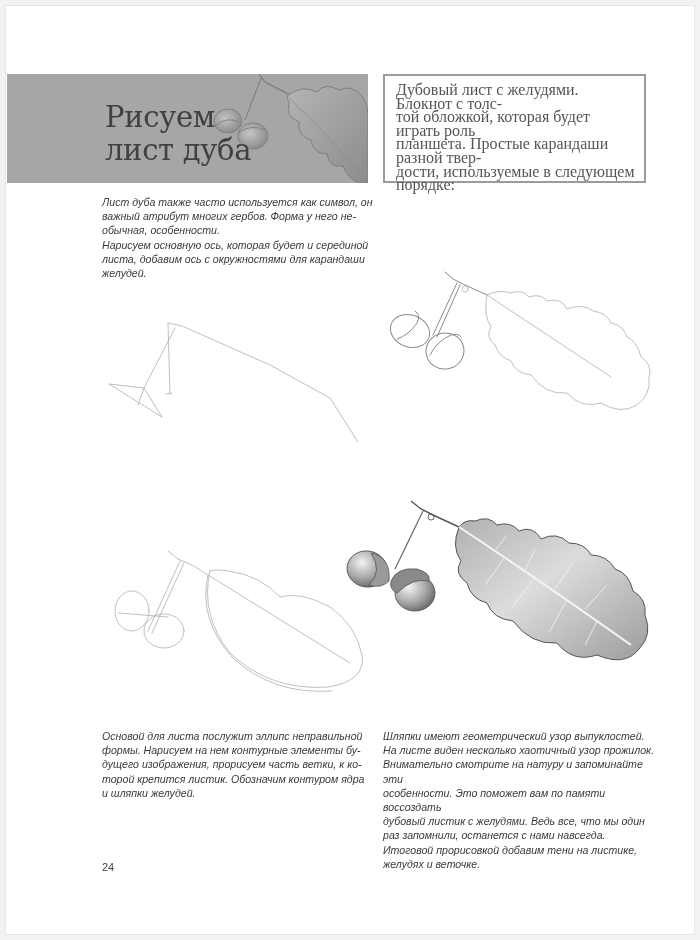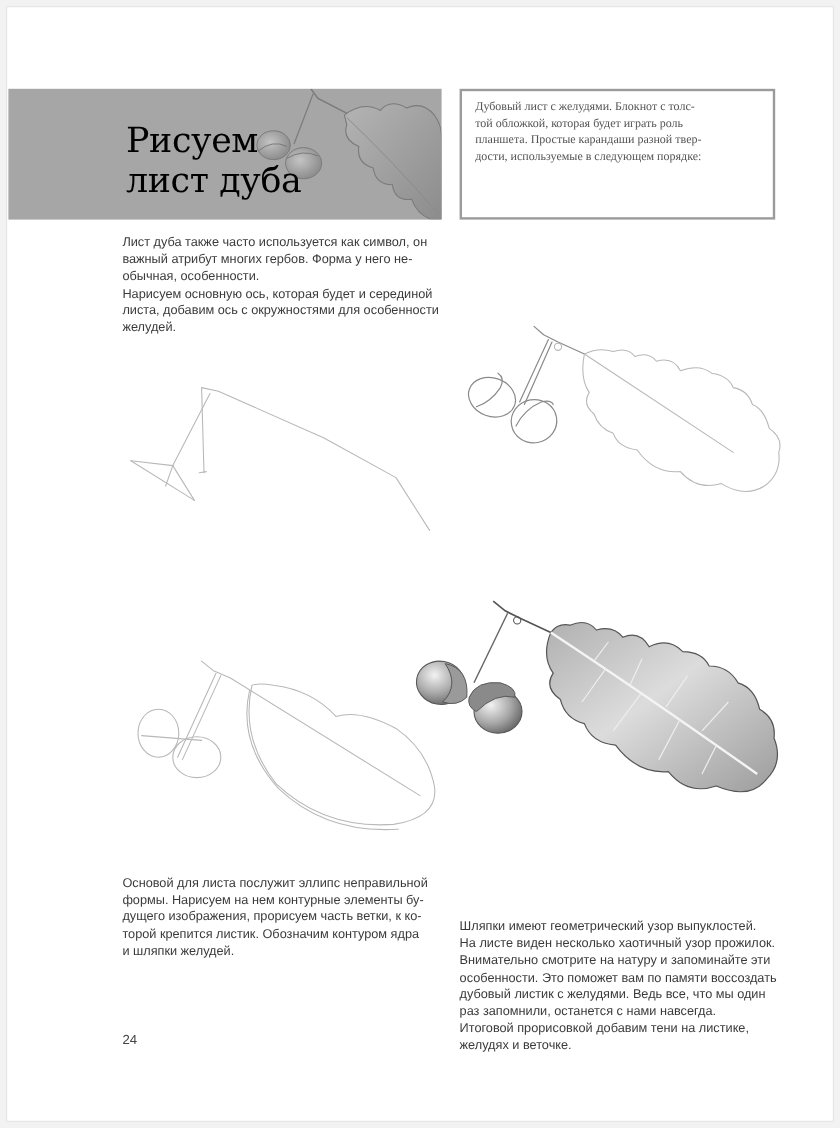--- a/index.html
+++ b/index.html
@@ -15,47 +15,47 @@
       box-shadow: inset 0 0 0 1px #e6e6e6;
     }
     .banner {
       position: absolute; left: 2px; top: 69px; width: 361px; height: 109px;
       background: #a6a6a6;
       overflow: hidden;
     }
     .banner-title {
       position: absolute; left: 98px; top: 27px;
       font-family: "DejaVu Serif", "Liberation Serif", serif;
-      font-size: 29px; line-height: 33px; color: #000000;
+      font-size: 29px; line-height: 33px; color: #404040;
       letter-spacing: -0.3px;
     }
     .banner svg { position: absolute; left: 0; top: 0; }
     .materials {
       position: absolute; left: 378px; top: 69px; width: 263px; height: 109px;
       border: 2px solid #9b9b9b; box-sizing: border-box; background: #fff;
     }
     .materials-header {
       height: 14px; background: #9b9b9b; color: #ffffff;
       font-family: "Liberation Serif", serif; font-size: 10px;
       text-align: center; line-height: 14px; letter-spacing: 0.3px;
     }
     .materials-body {
       padding: 7px 8px 0 11px;
-      font-family: "Liberation Serif", serif; font-size: 10px; line-height: 13.6px;
+      font-family: "Liberation Serif", serif; font-size: 16px; line-height: 13.6px;
       color: #555555;
     }
     .materials-body p { margin: 0; }
     .text-block {
       position: absolute; width: 272px;
       font-size: 10.6px; line-height: 14.2px; color: #3a3a3a;
     }
-    .text-block p { margin: 0; }
+    .text-block p { margin: 0; font-style: italic; }
     .intro { left: 97px; top: 190px; }
     .step2-caption { left: 97px; top: 724px; }
-    .step3-caption { left: 378px; top: 760px; width: 280px; }
+    .step3-caption { left: 378px; top: 724px; width: 280px; }
     .page-number {
       position: absolute; left: 97px; top: 856px;
       font-size: 11px; font-weight: normal; color: #444;
     }
     .sketch { position: absolute; }
     .sk { fill: none; stroke: #b8b8b8; stroke-width: 0.9; stroke-linecap: round; stroke-linejoin: round; }
     .sk-dark { fill: none; stroke: #8a8a8a; stroke-width: 1; stroke-linecap: round; stroke-linejoin: round; }
   </style>
 </head>
 <body>
@@ -99,21 +99,21 @@
       <p>планшета. Простые карандаши разной твер-</p>
       <p>дости, используемые в следующем порядке:</p>
     </div>
   </div>
 
   <div class="text-block intro">
     <p>Лист дуба также часто используется как символ, он</p>
     <p>важный атрибут многих гербов. Форма у него не-</p>
     <p>обычная, особенности.</p>
     <p>Нарисуем основную ось, которая будет и серединой</p>
-    <p>листа, добавим ось с окружностями для особенности</p>
+    <p>листа, добавим ось с окружностями для карандаши</p>
     <p>желудей.</p>
   </div>
 
   <svg class="sketch" style="left:85px; top:305px;" width="280" height="150">
     <path class="sk" d="M78 13 L92 16 L180 55 L240 88 L268 132"></path>
     <path class="sk" d="M78 13 L80 84"></path>
     <path class="sk" d="M76 84 L82 83"></path>
     <path class="sk" d="M85 18 L54 78"></path>
     <path class="sk" d="M19 74 L54 78 L72 107"></path>
     <path class="sk" d="M19 74 L72 107"></path>

